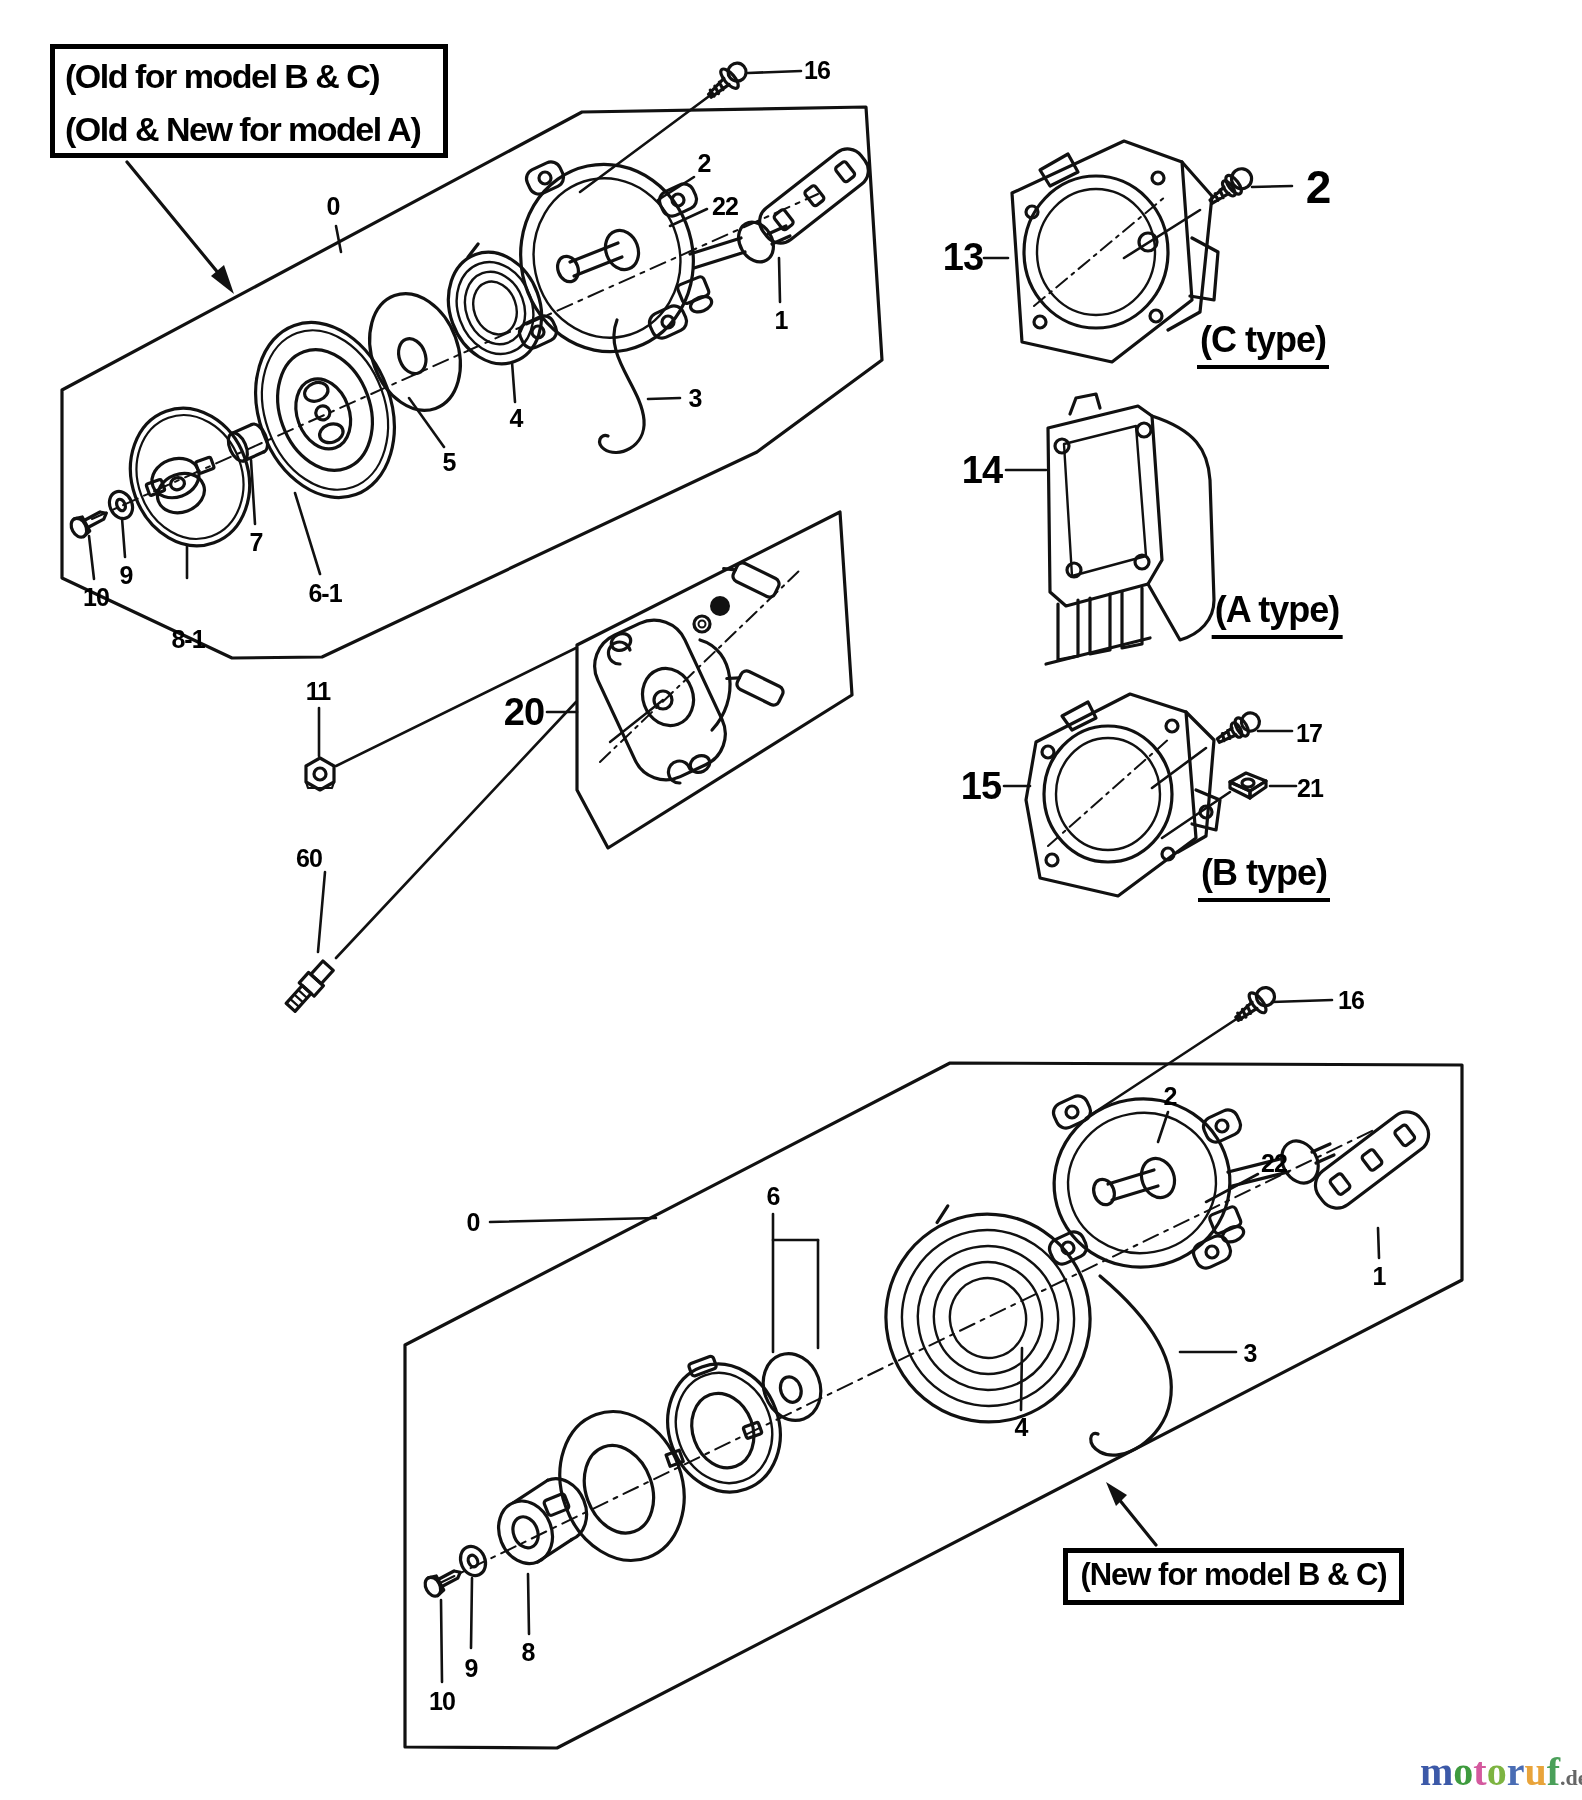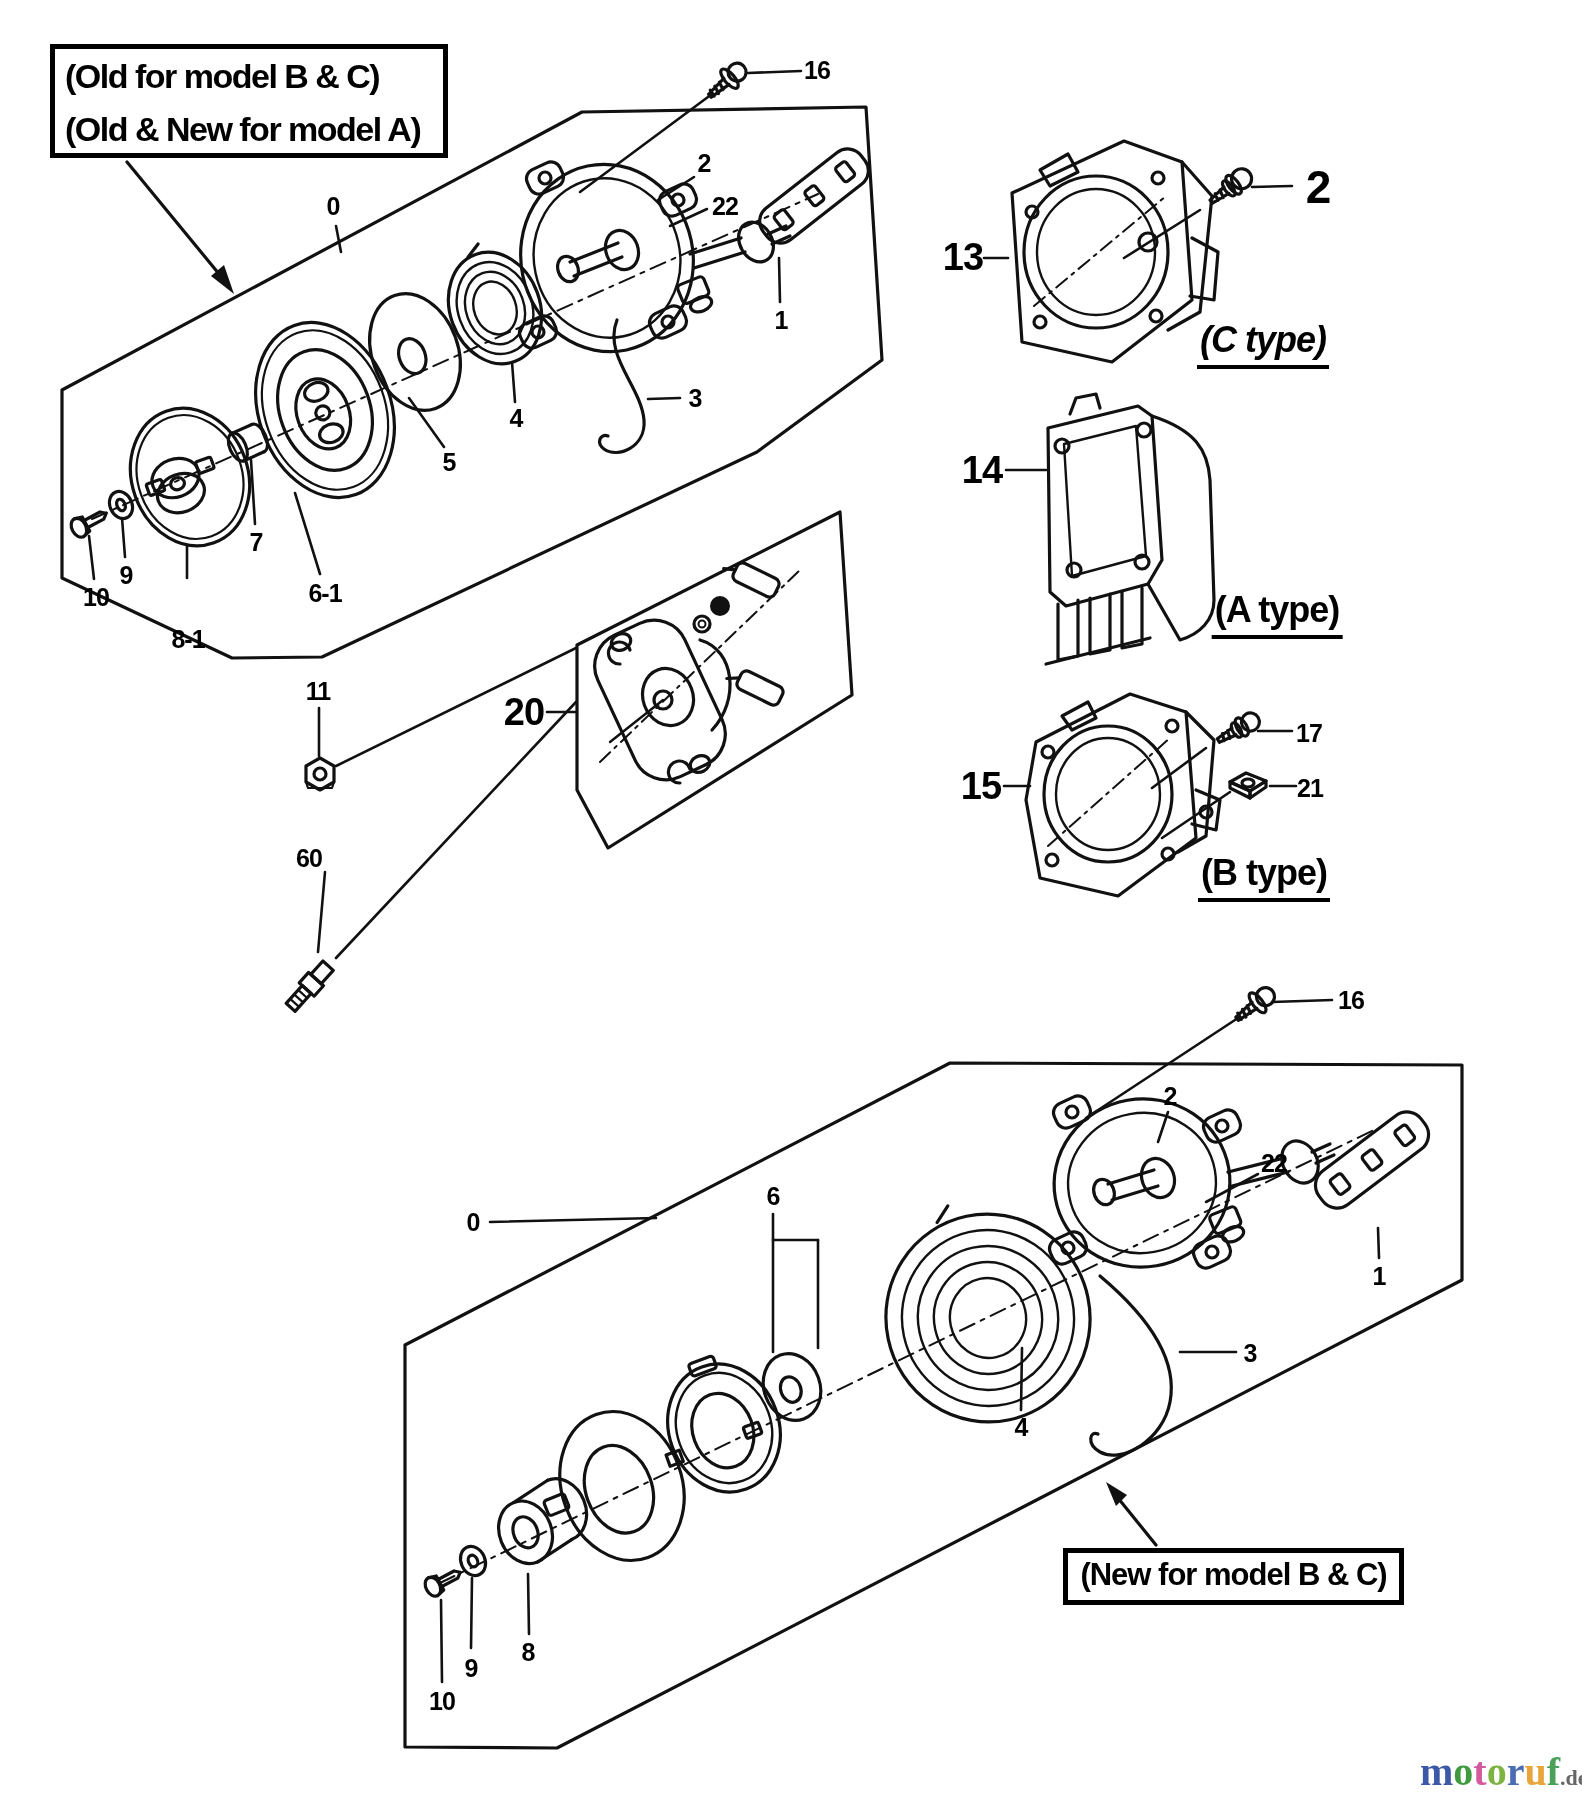--- a/index.html
+++ b/index.html
@@ -444,21 +444,21 @@
 <div class="plabel" style="left:309px; top:858px;">60</div>
 <div class="plabel md" style="left:524px; top:712px;">20</div>
 
 <div class="plabel lg" style="left:1318px; top:187px;">2</div>
 <div class="plabel md" style="left:963px;  top:257px;">13</div>
 <div class="plabel md" style="left:982px;  top:470px;">14</div>
 <div class="plabel md" style="left:981px;  top:786px;">15</div>
 <div class="plabel" style="left:1309px; top:733px;">17</div>
 <div class="plabel" style="left:1310px; top:788px;">21</div>
 
-<div class="typelabel" style="left:1263px; top:344px;font-style:italic;">(C type)</div>
+<div class="typelabel" style="left:1263px; top:344px;">(C type)</div>
 <div class="typelabel" style="left:1277px; top:614px;">(A type)</div>
 <div class="typelabel" style="left:1264px; top:877px;">(B type)</div>
 
 <div class="plabel" style="left:473px;  top:1222px;">0</div>
 <div class="plabel" style="left:1351px; top:1000px;">16</div>
 <div class="plabel" style="left:1170px; top:1096px;">2</div>
 <div class="plabel" style="left:1274px; top:1163px;">22</div>
 <div class="plabel" style="left:1379px; top:1276px;">1</div>
 <div class="plabel" style="left:1250px; top:1353px;">3</div>
 <div class="plabel" style="left:1021px; top:1427px;">4</div>

